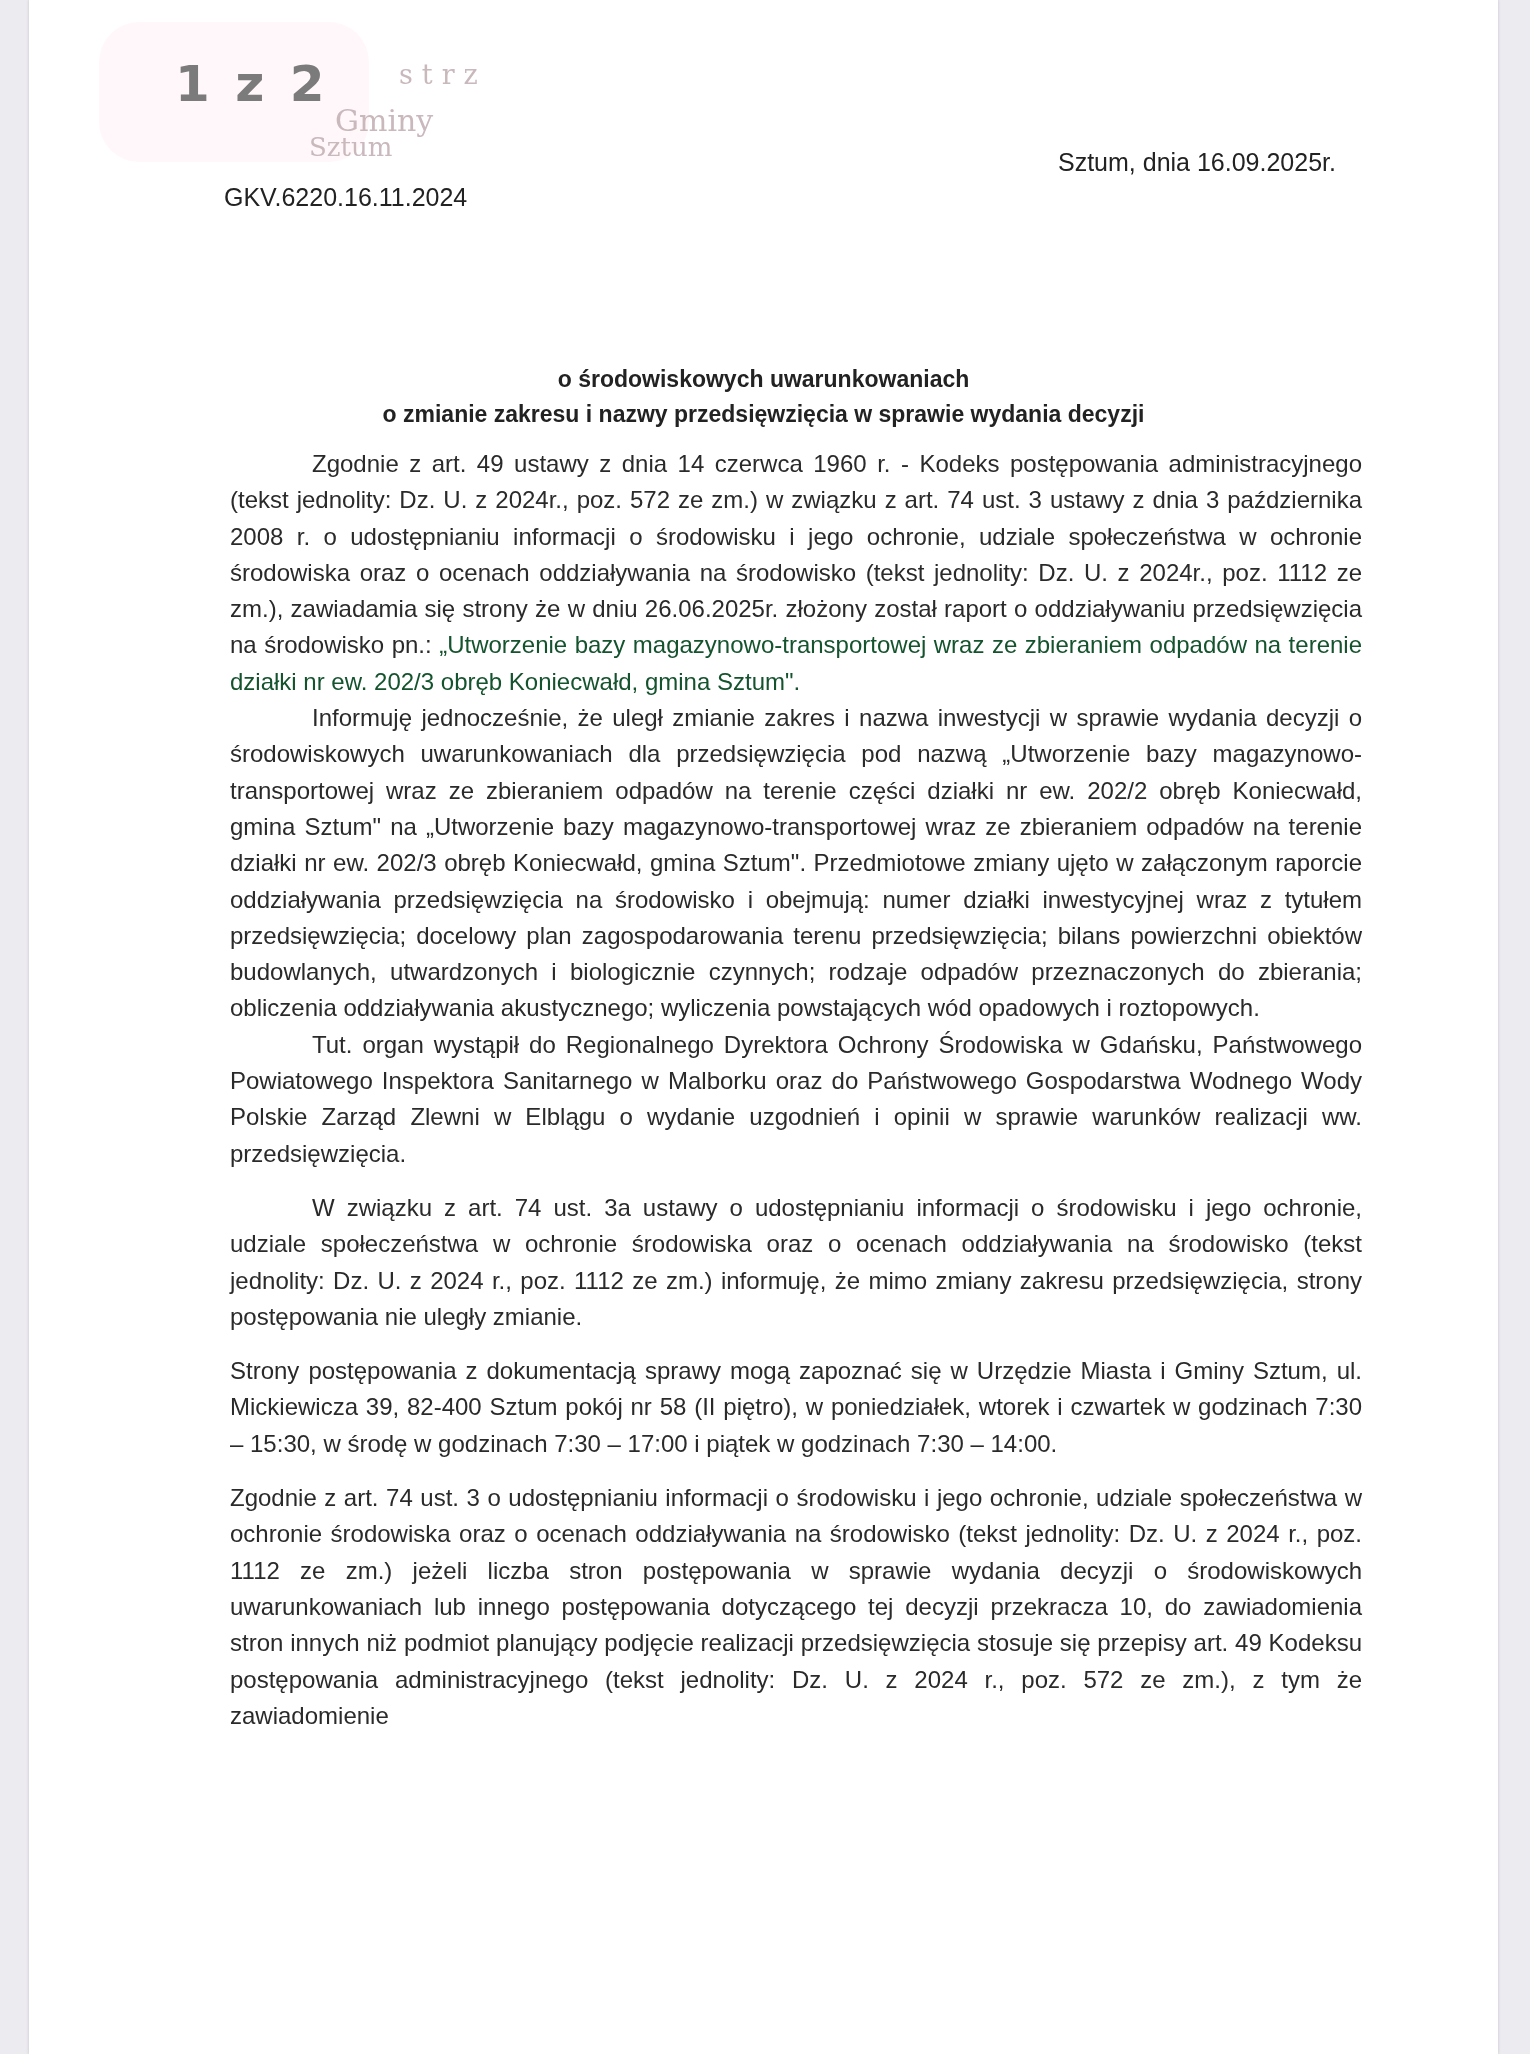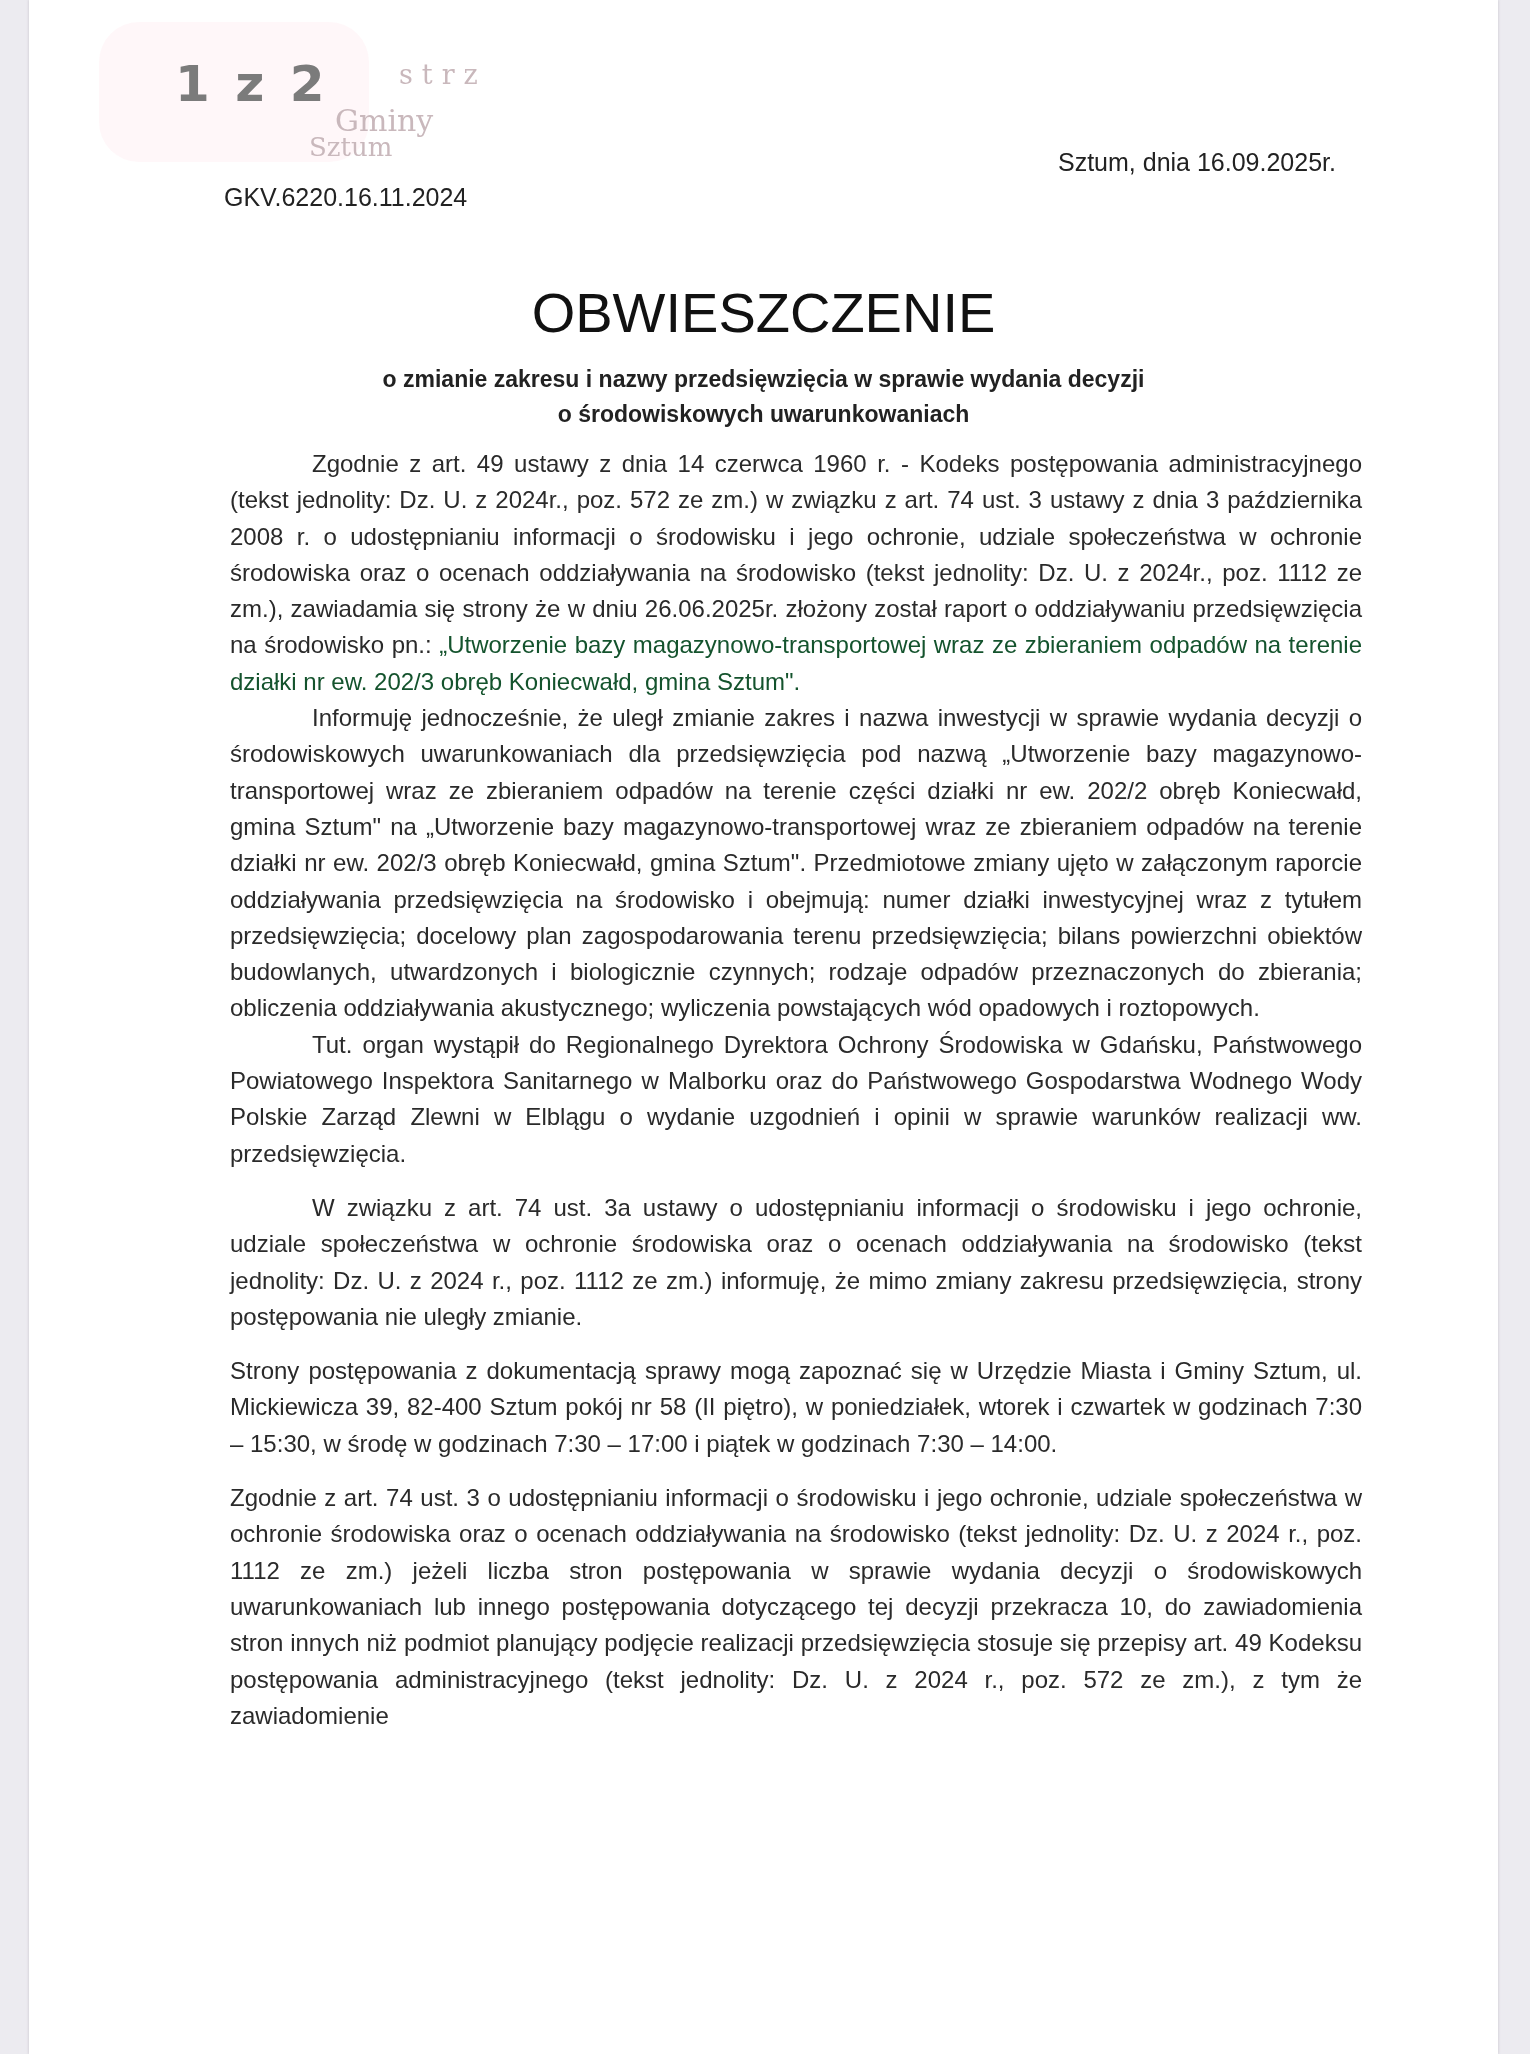--- a/index.html
+++ b/index.html
@@ -61,24 +61,23 @@
     <span class="l1">strz</span>
     <span class="l2">Gminy</span>
     <span class="l3">Sztum</span>
   </div>
 
   <div class="page-indicator-text">1 z 2</div>
 
   <div class="date">Sztum, dnia 16.09.2025r.</div>
   <div class="ref">GKV.6220.16.11.2024</div>
 
-  <div class="title">OBWIESZCZENIE</div>
   <div class="subtitle">
+    <div>o środowiskowych uwarunkowaniach</div>
     <div>o zmianie zakresu i nazwy przedsięwzięcia w sprawie wydania decyzji</div>
-    <div>o środowiskowych uwarunkowaniach</div>
   </div>
 
   <div class="body">
     <p class="indent">
       <span>Zgodnie z art.  49 ustawy z dnia 14 czerwca 1960 r. - Kodeks postępowania administracyjnego (tekst jednolity: Dz. U. z 2024r., poz. 572 ze zm.) w związku z art. 74 ust. 3 ustawy z dnia 3 października 2008 r. o udostępnianiu informacji o środowisku i jego ochronie, udziale społeczeństwa w ochronie środowiska oraz o ocenach oddziaływania na środowisko (tekst jednolity: Dz. U. z 2024r., poz. 1112 ze zm.), zawiadamia się strony że w dniu 26.06.2025r. złożony został raport o oddziaływaniu przedsięwzięcia na środowisko pn.:</span>
       <span class="bold">„Utworzenie bazy magazynowo-transportowej wraz ze zbieraniem odpadów na terenie działki nr ew. 202/3 obręb Koniecwałd, gmina Sztum".</span>
     </p>
     <p class="indent">Informuję jednocześnie, że uległ zmianie zakres i nazwa inwestycji w sprawie wydania decyzji o środowiskowych uwarunkowaniach dla przedsięwzięcia pod nazwą „Utworzenie bazy magazynowo-transportowej wraz ze zbieraniem odpadów na terenie części działki nr ew. 202/2 obręb Koniecwałd, gmina Sztum" na „Utworzenie bazy magazynowo-transportowej wraz ze zbieraniem odpadów na terenie działki nr ew. 202/3 obręb Koniecwałd, gmina Sztum". Przedmiotowe zmiany ujęto w załączonym raporcie oddziaływania przedsięwzięcia na środowisko i obejmują: numer działki inwestycyjnej wraz z tytułem przedsięwzięcia; docelowy plan zagospodarowania terenu przedsięwzięcia; bilans powierzchni obiektów budowlanych, utwardzonych i biologicznie czynnych; rodzaje odpadów przeznaczonych do zbierania; obliczenia oddziaływania akustycznego; wyliczenia powstających wód opadowych i roztopowych.</p>
     <p class="indent">Tut. organ wystąpił do Regionalnego Dyrektora Ochrony Środowiska w Gdańsku, Państwowego Powiatowego Inspektora Sanitarnego w Malborku oraz do Państwowego Gospodarstwa Wodnego Wody Polskie Zarząd Zlewni w Elblągu o wydanie uzgodnień i opinii w sprawie warunków realizacji ww. przedsięwzięcia.</p>
     <p class="indent gap">W związku z art. 74 ust. 3a ustawy o udostępnianiu informacji o środowisku i jego ochronie, udziale społeczeństwa w ochronie środowiska oraz o ocenach oddziaływania na środowisko (tekst jednolity: Dz. U. z 2024 r., poz. 1112 ze zm.) informuję, że mimo zmiany zakresu przedsięwzięcia, strony postępowania nie uległy zmianie.</p>

